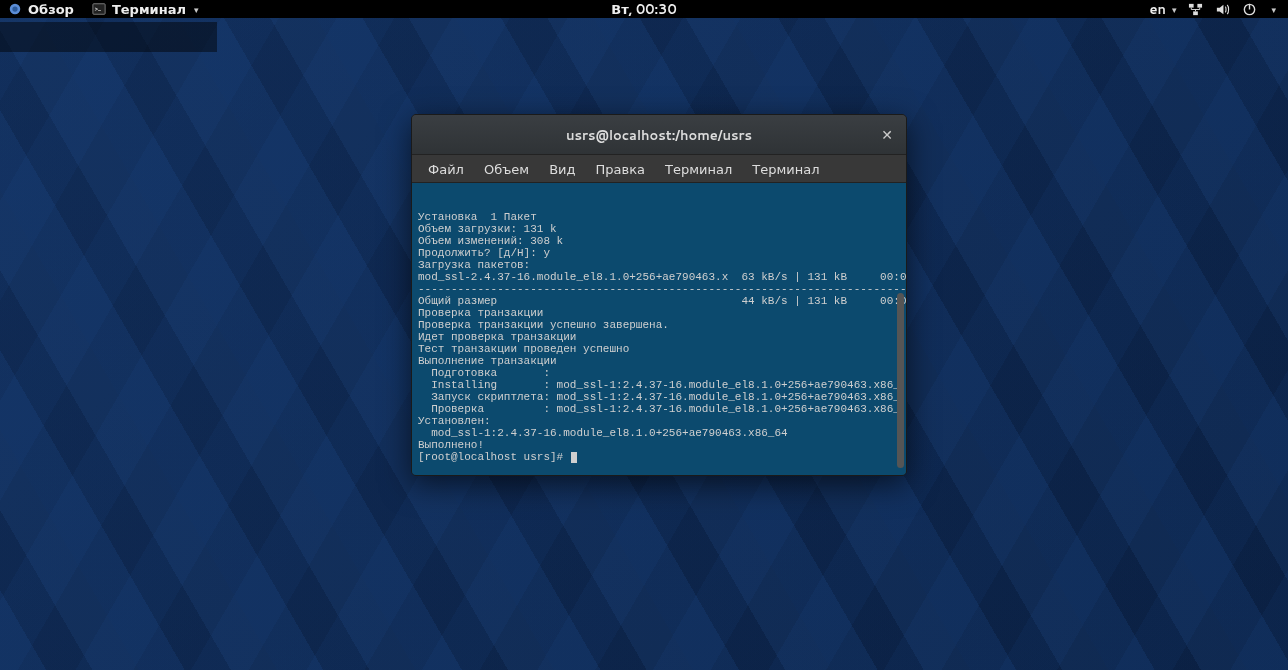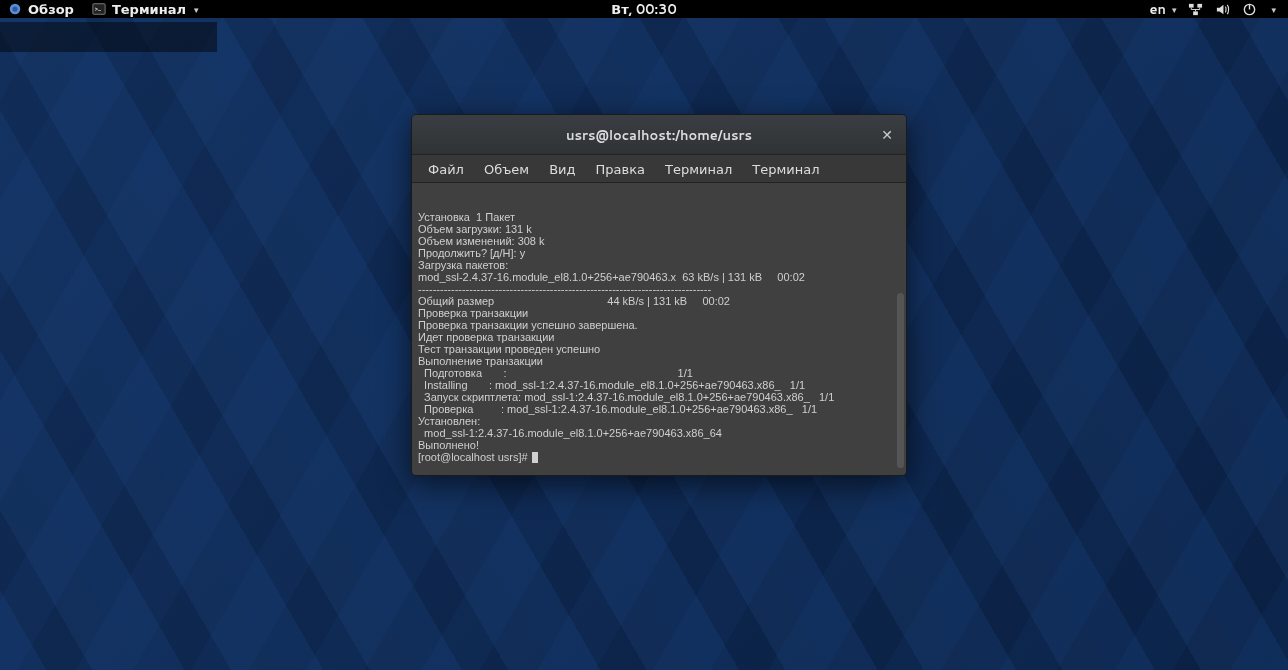--- a/index.html
+++ b/index.html
@@ -51,22 +51,22 @@
     width:22px; height:22px; display:flex; align-items:center; justify-content:center;
     color:#ccc; font-size:14px; cursor:pointer; border-radius:3px;
   }
   .menubar {
     height:28px; background:#383838; display:flex; align-items:center;
     padding:0 8px; gap:4px; color:#ddd; font-size:13px;
     border-bottom:1px solid #222;
   }
   .menu-item { padding:3px 8px; cursor:pointer; border-radius:3px;text-align:right; }
   .term-body {
-    background:#404040; color:#cfcfcf;
-    font-family:Liberation Sans, sans-serif;
+    background:#0c4a6e; color:#cfcfcf;
+    font-family:Liberation Mono, monospace;
     font-size:11px; line-height:12px; padding:4px 6px 6px 6px;
     white-space:pre; position:relative;
     height: 292px;
   }
   .scrollbar {
     position:absolute; right:2px; top:110px; width:7px; height:175px;
     background:#555; border-radius:4px;
   }
   .cursor { display:inline-block; width:6px; height:11px; background:#cfcfcf; vertical-align:text-bottom; margin-left:1px; }
 </style>

